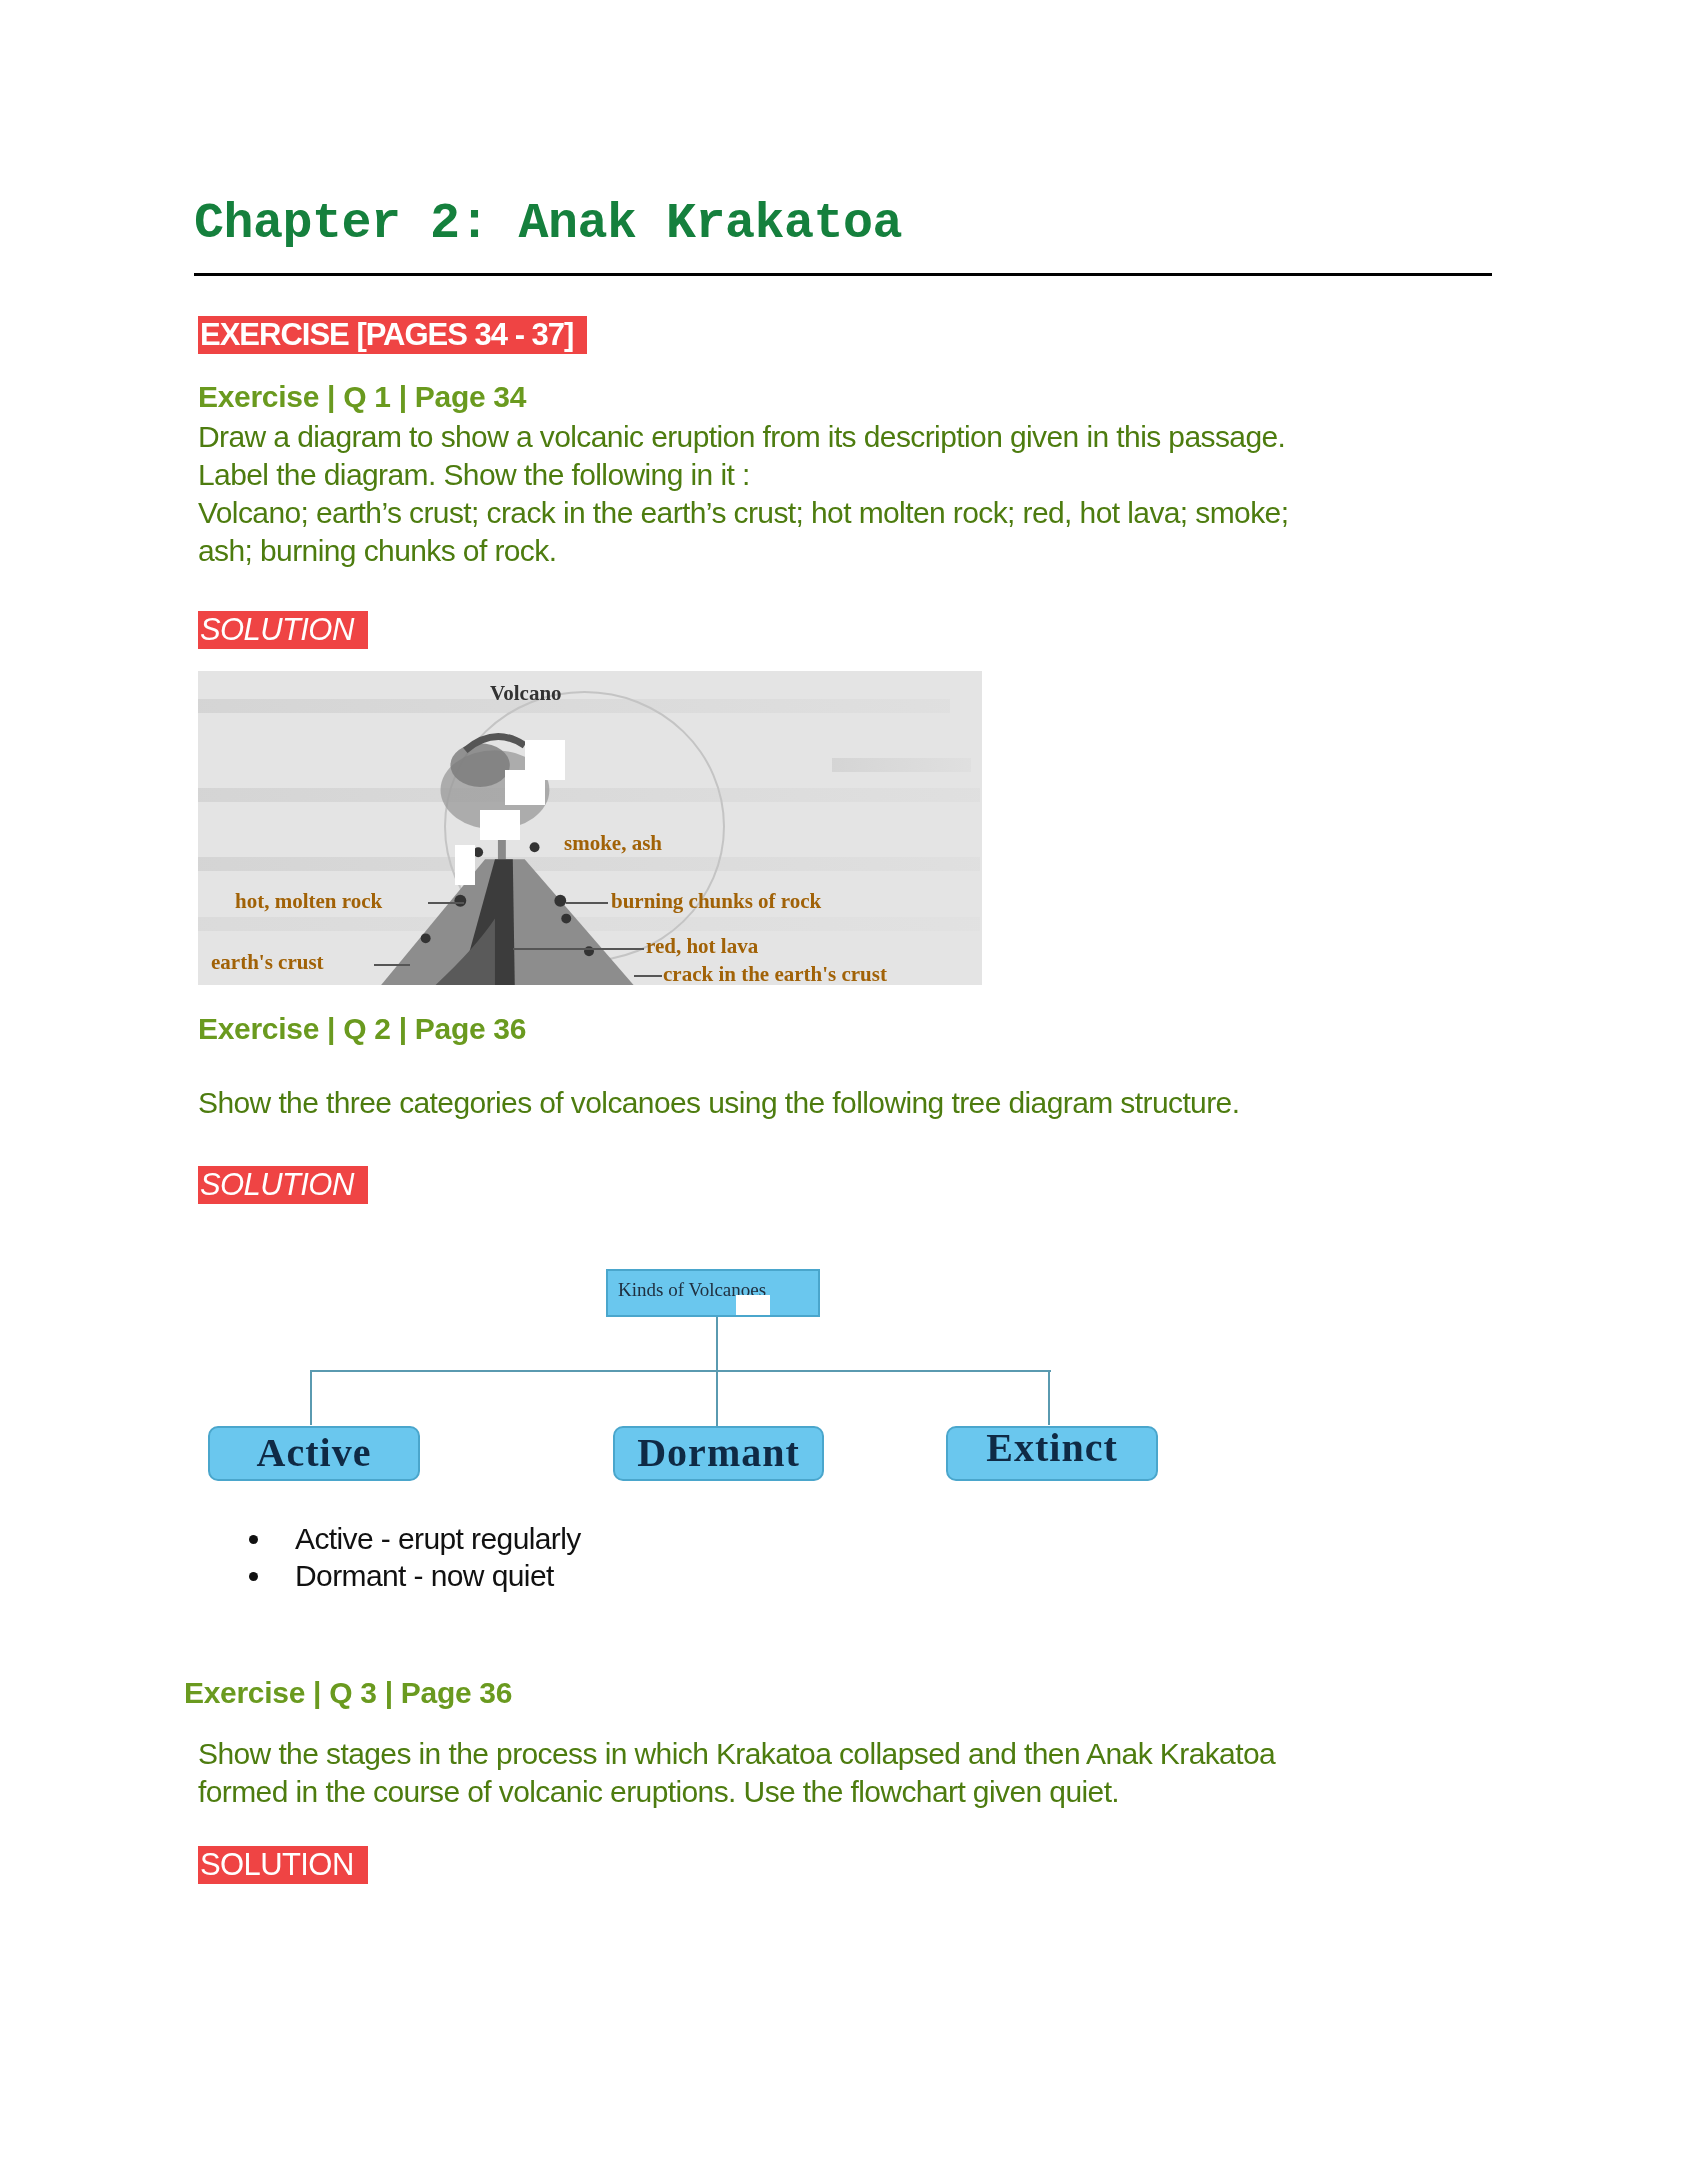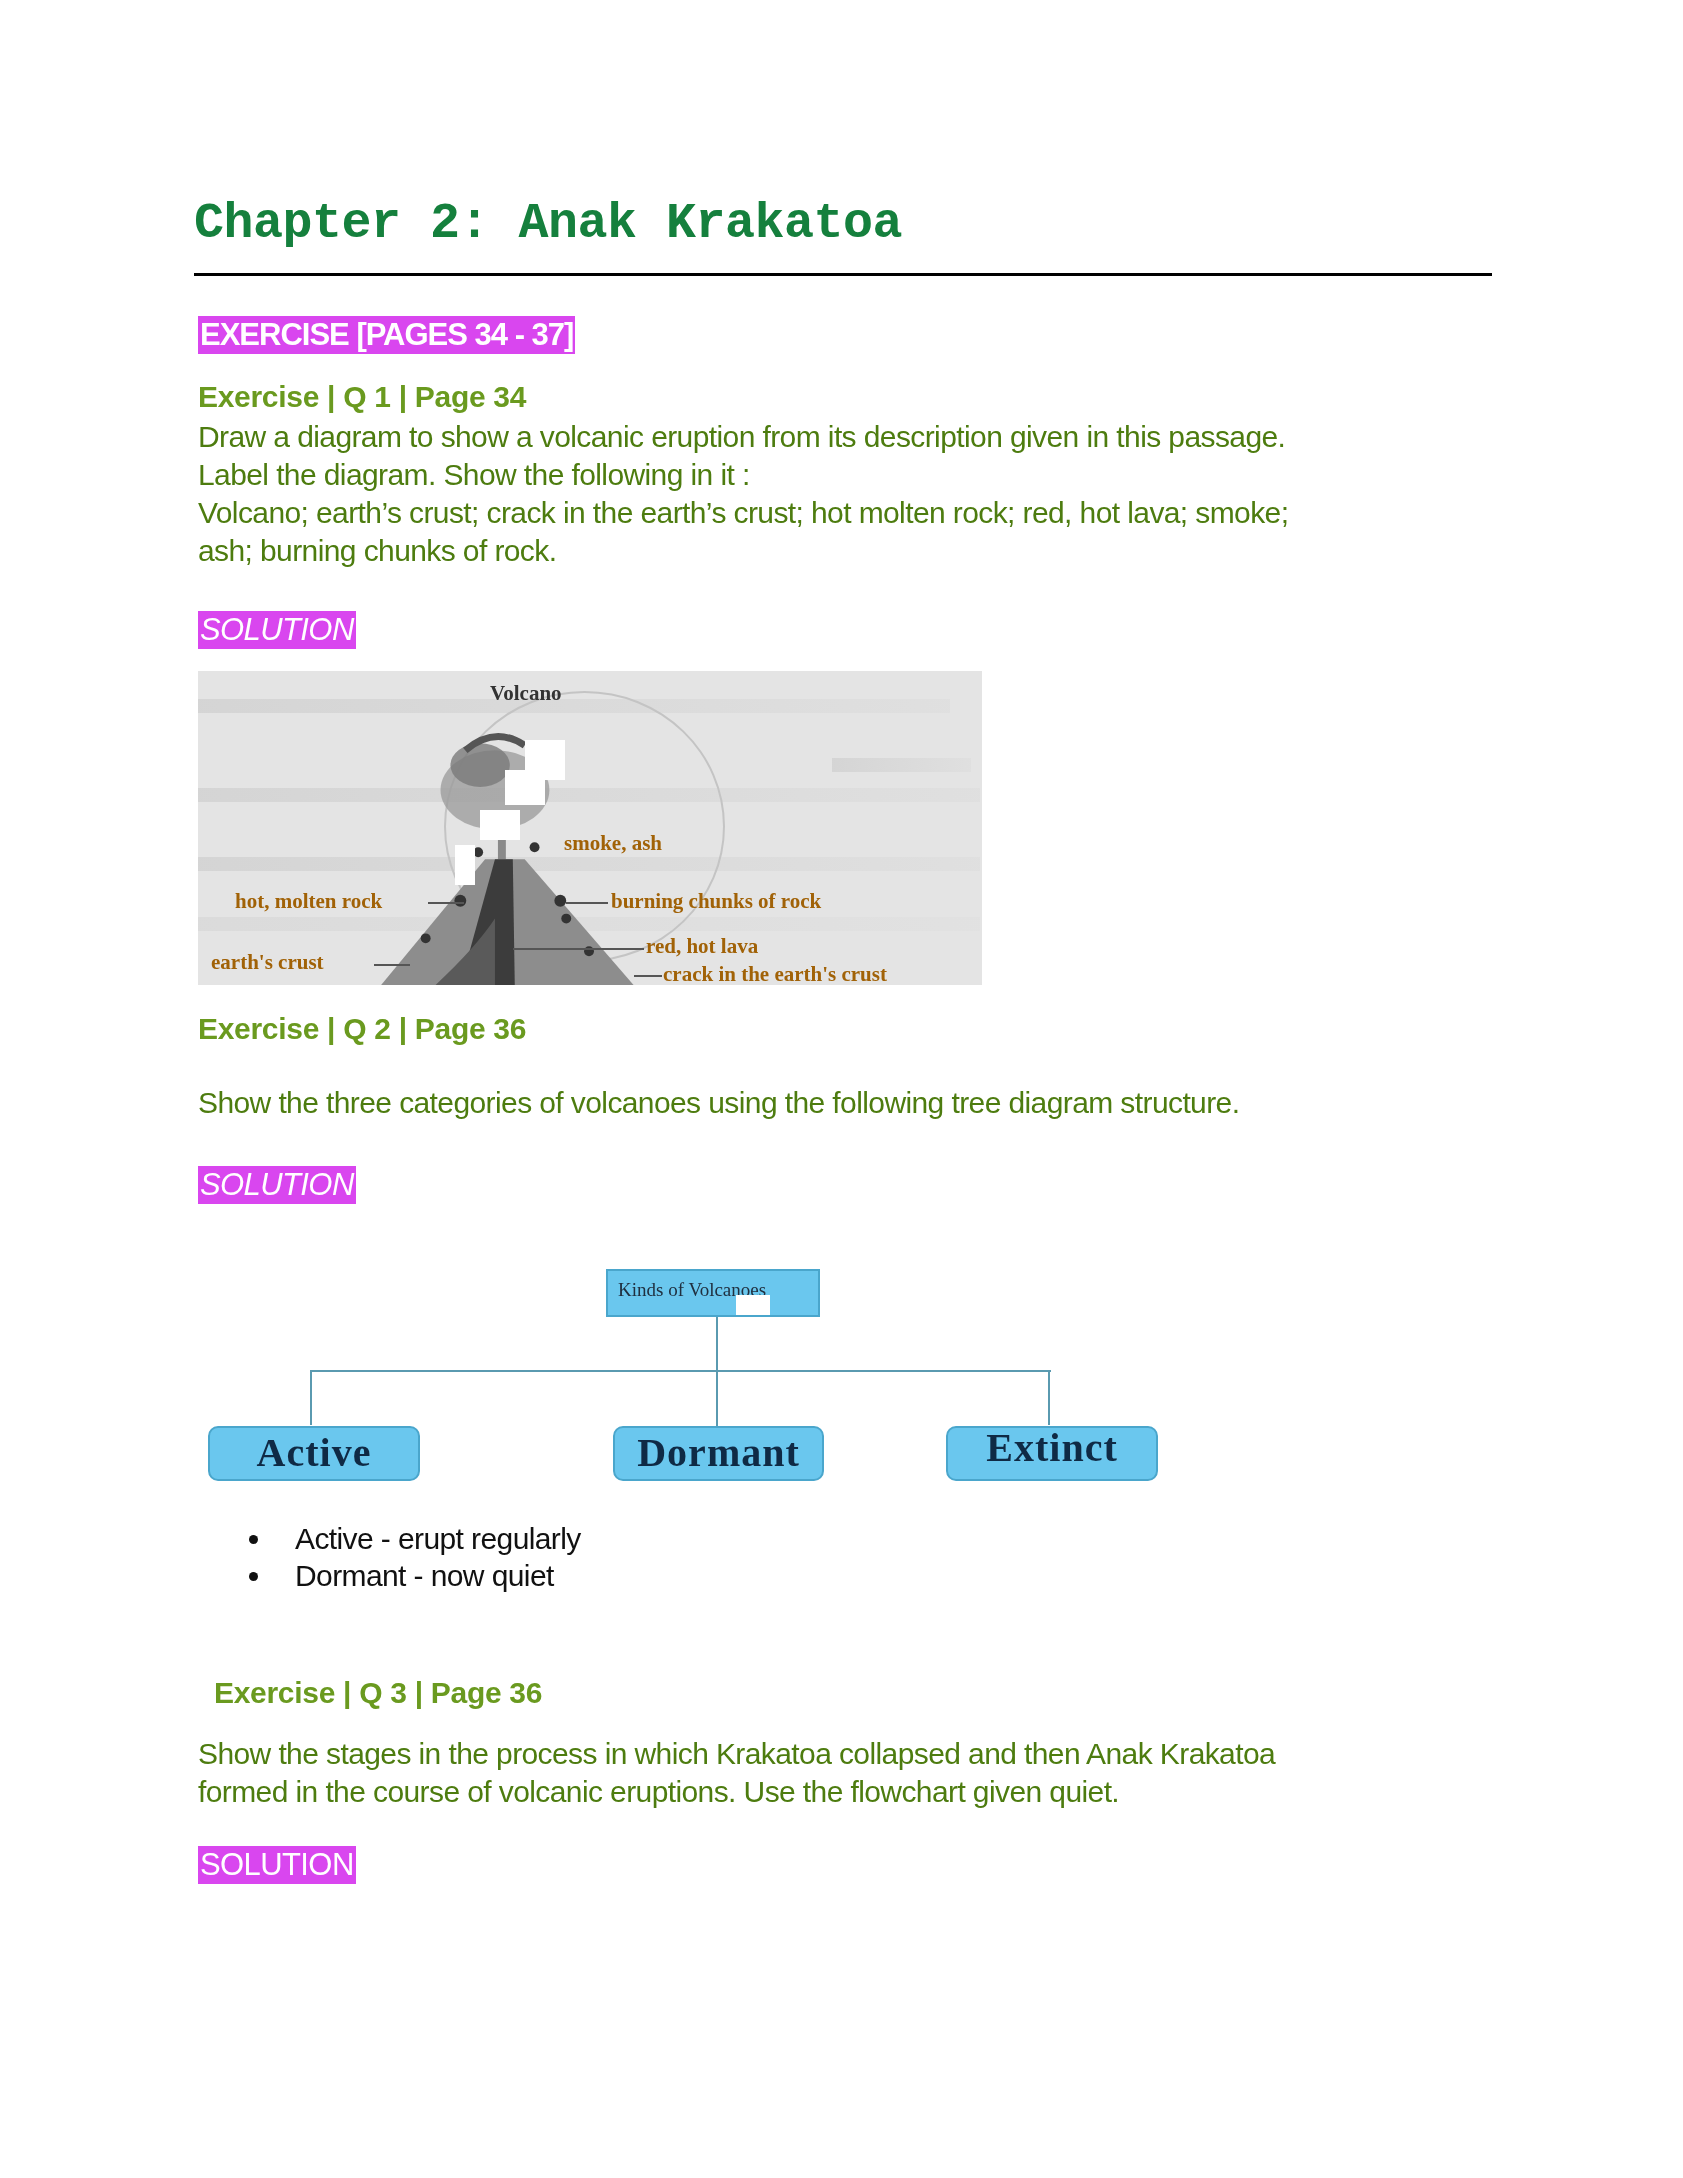--- a/index.html
+++ b/index.html
@@ -2,22 +2,22 @@
 <html><head>
 <meta charset="utf-8">
 <style>
   html, body { margin: 0; padding: 0; background: #ffffff; }
   body { width: 1683px; height: 2178px; position: relative; overflow: hidden;
          font-family: "Liberation Sans", "DejaVu Sans", sans-serif; color: #111; }
   .abs { position: absolute; }
   .title { left: 194px; width: 1298px; top: 194px; text-align: left;
            font-size: 50px; font-weight: bold; letter-spacing: -0.5px; line-height: 59px; color: #15803d; font-family: Liberation Mono, monospace; }
   .rule { left: 194px; width: 1298px; top: 273px; height: 3px; background: #000; }
-  .badge { background: #d946ef; color: #fff; font-size: 31px; line-height: 38px;
-           padding: 0 2px 0 2px; white-space: nowrap; letter-spacing: -0.6px; }
+  .badge { background: #ef4444; color: #fff; font-size: 31px; line-height: 38px;
+           padding: 0 14px 0 2px; white-space: nowrap; letter-spacing: -0.6px; }
   .badge.exercise { font-weight: bold; letter-spacing: -1px; }
   .badge.italic { font-style: italic; }
   .qhead { color: #6a9a1f; font-weight: bold; font-size: 30px; line-height: 36px; letter-spacing: -0.3px; }
   .para { font-size: 30px; line-height: 38px; letter-spacing: -0.6px; width: 1277px; color: #4d7c0f; }
   .para div { white-space: nowrap; }
   
   .fig { left: 198px; top: 671px; width: 784px; height: 314px; background: #e4e4e4; overflow: hidden; }
   .fig .ghost { position: absolute; left: 0; right: 0; height: 14px; background: linear-gradient(90deg, rgba(200,200,200,0.55), rgba(215,215,215,0.35)); }
   .fig .lbl { position: absolute; font-family: "Liberation Serif", "DejaVu Serif", serif; font-weight: bold;
               font-size: 21px; color: #a16207; white-space: nowrap; }
@@ -117,19 +117,19 @@
   <div class="abs tbox leaf" style="left:208px; top:1426px; width:212px; height:55px;">Active</div>
   <div class="abs tbox leaf" style="left:613px; top:1426px; width:211px; height:55px;">Dormant</div>
   <div class="abs tbox leaf" style="left:946px; top:1426px; width:212px; height:55px; line-height:40px;">Extinct</div>
 </div>
 
 <ul class="abs bullets" style="left:295px; top:1520px;">
   <li><span class="dot"></span><span>Active - erupt regularly</span></li>
   <li><span class="dot"></span><span>Dormant - now quiet</span></li>
 </ul>
 
-<div class="abs qhead" style="left:214px; top:1675px;">Exercise | Q 3 | Page 36</div>
+<div class="abs qhead" style="left:184px; top:1675px;">Exercise | Q 3 | Page 36</div>
 <div class="abs para" style="left:198px; top:1735px;">
   <div>Show the stages in the process in which Krakatoa collapsed and then Anak Krakatoa</div>
   <div>formed in the course of volcanic eruptions. Use the flowchart given quiet.</div>
 </div>
 <div class="abs badge" style="left:198px; top:1846px;">SOLUTION</div>
 
 
 </body></html>

